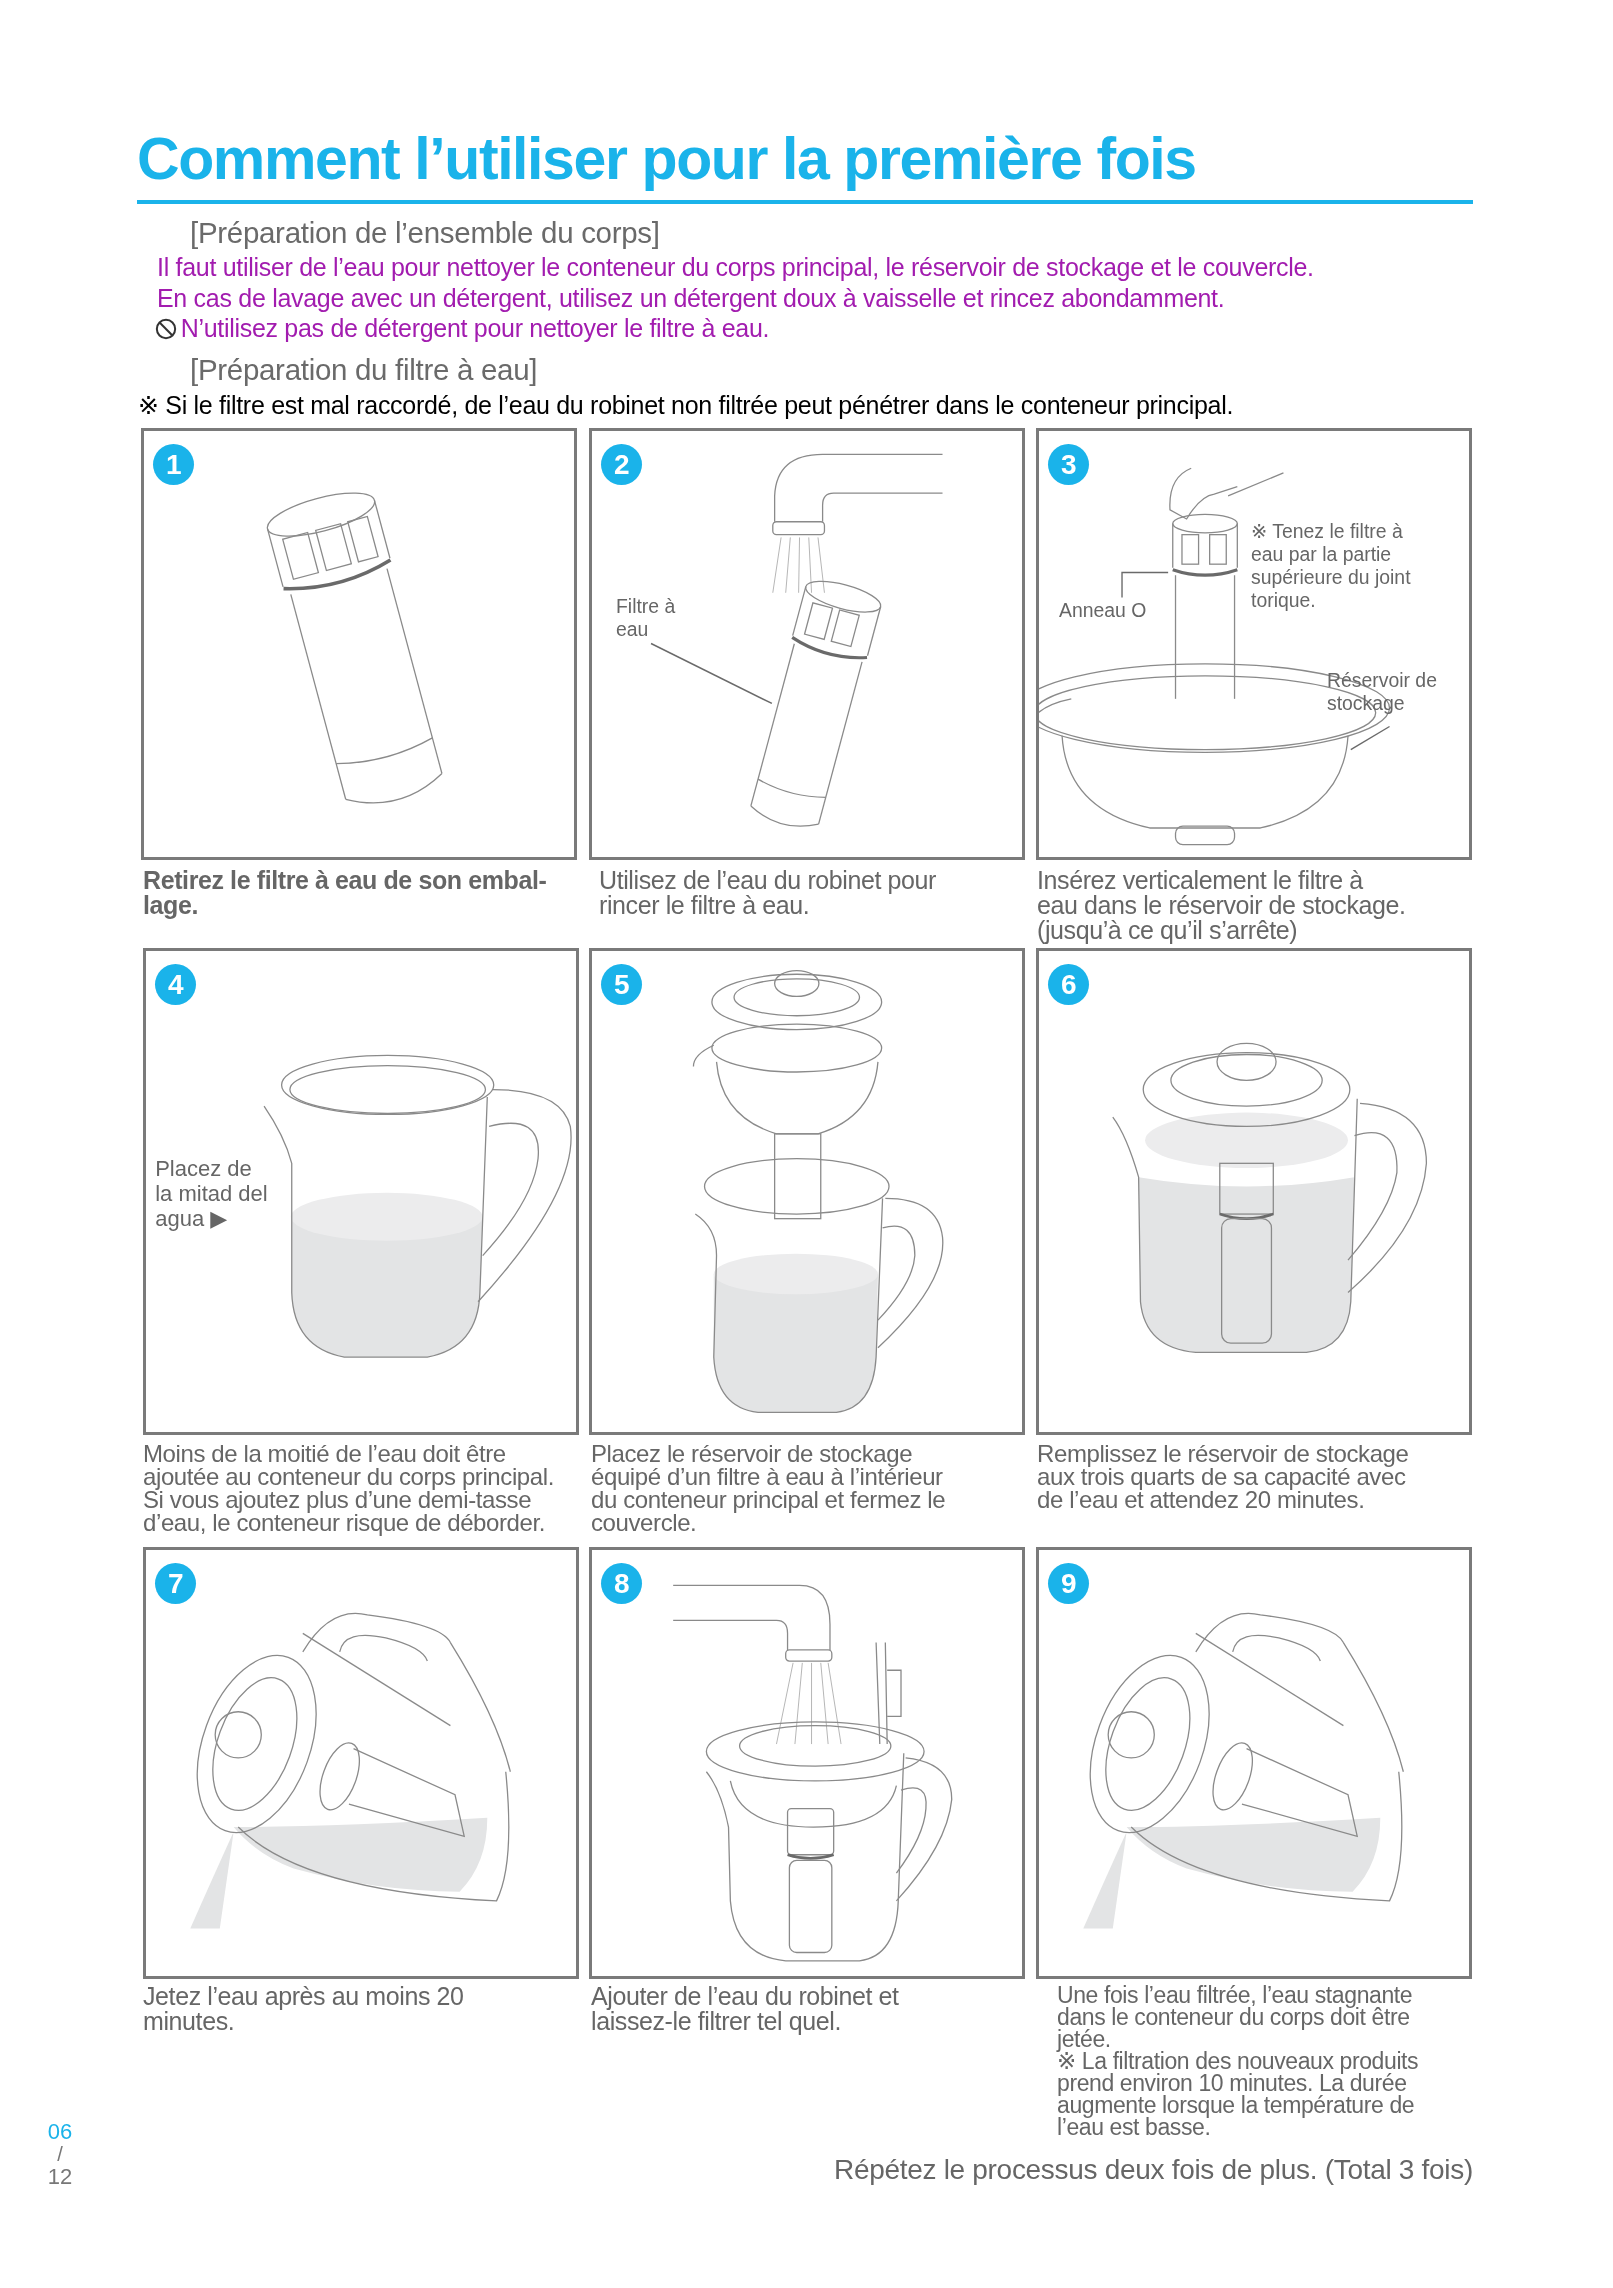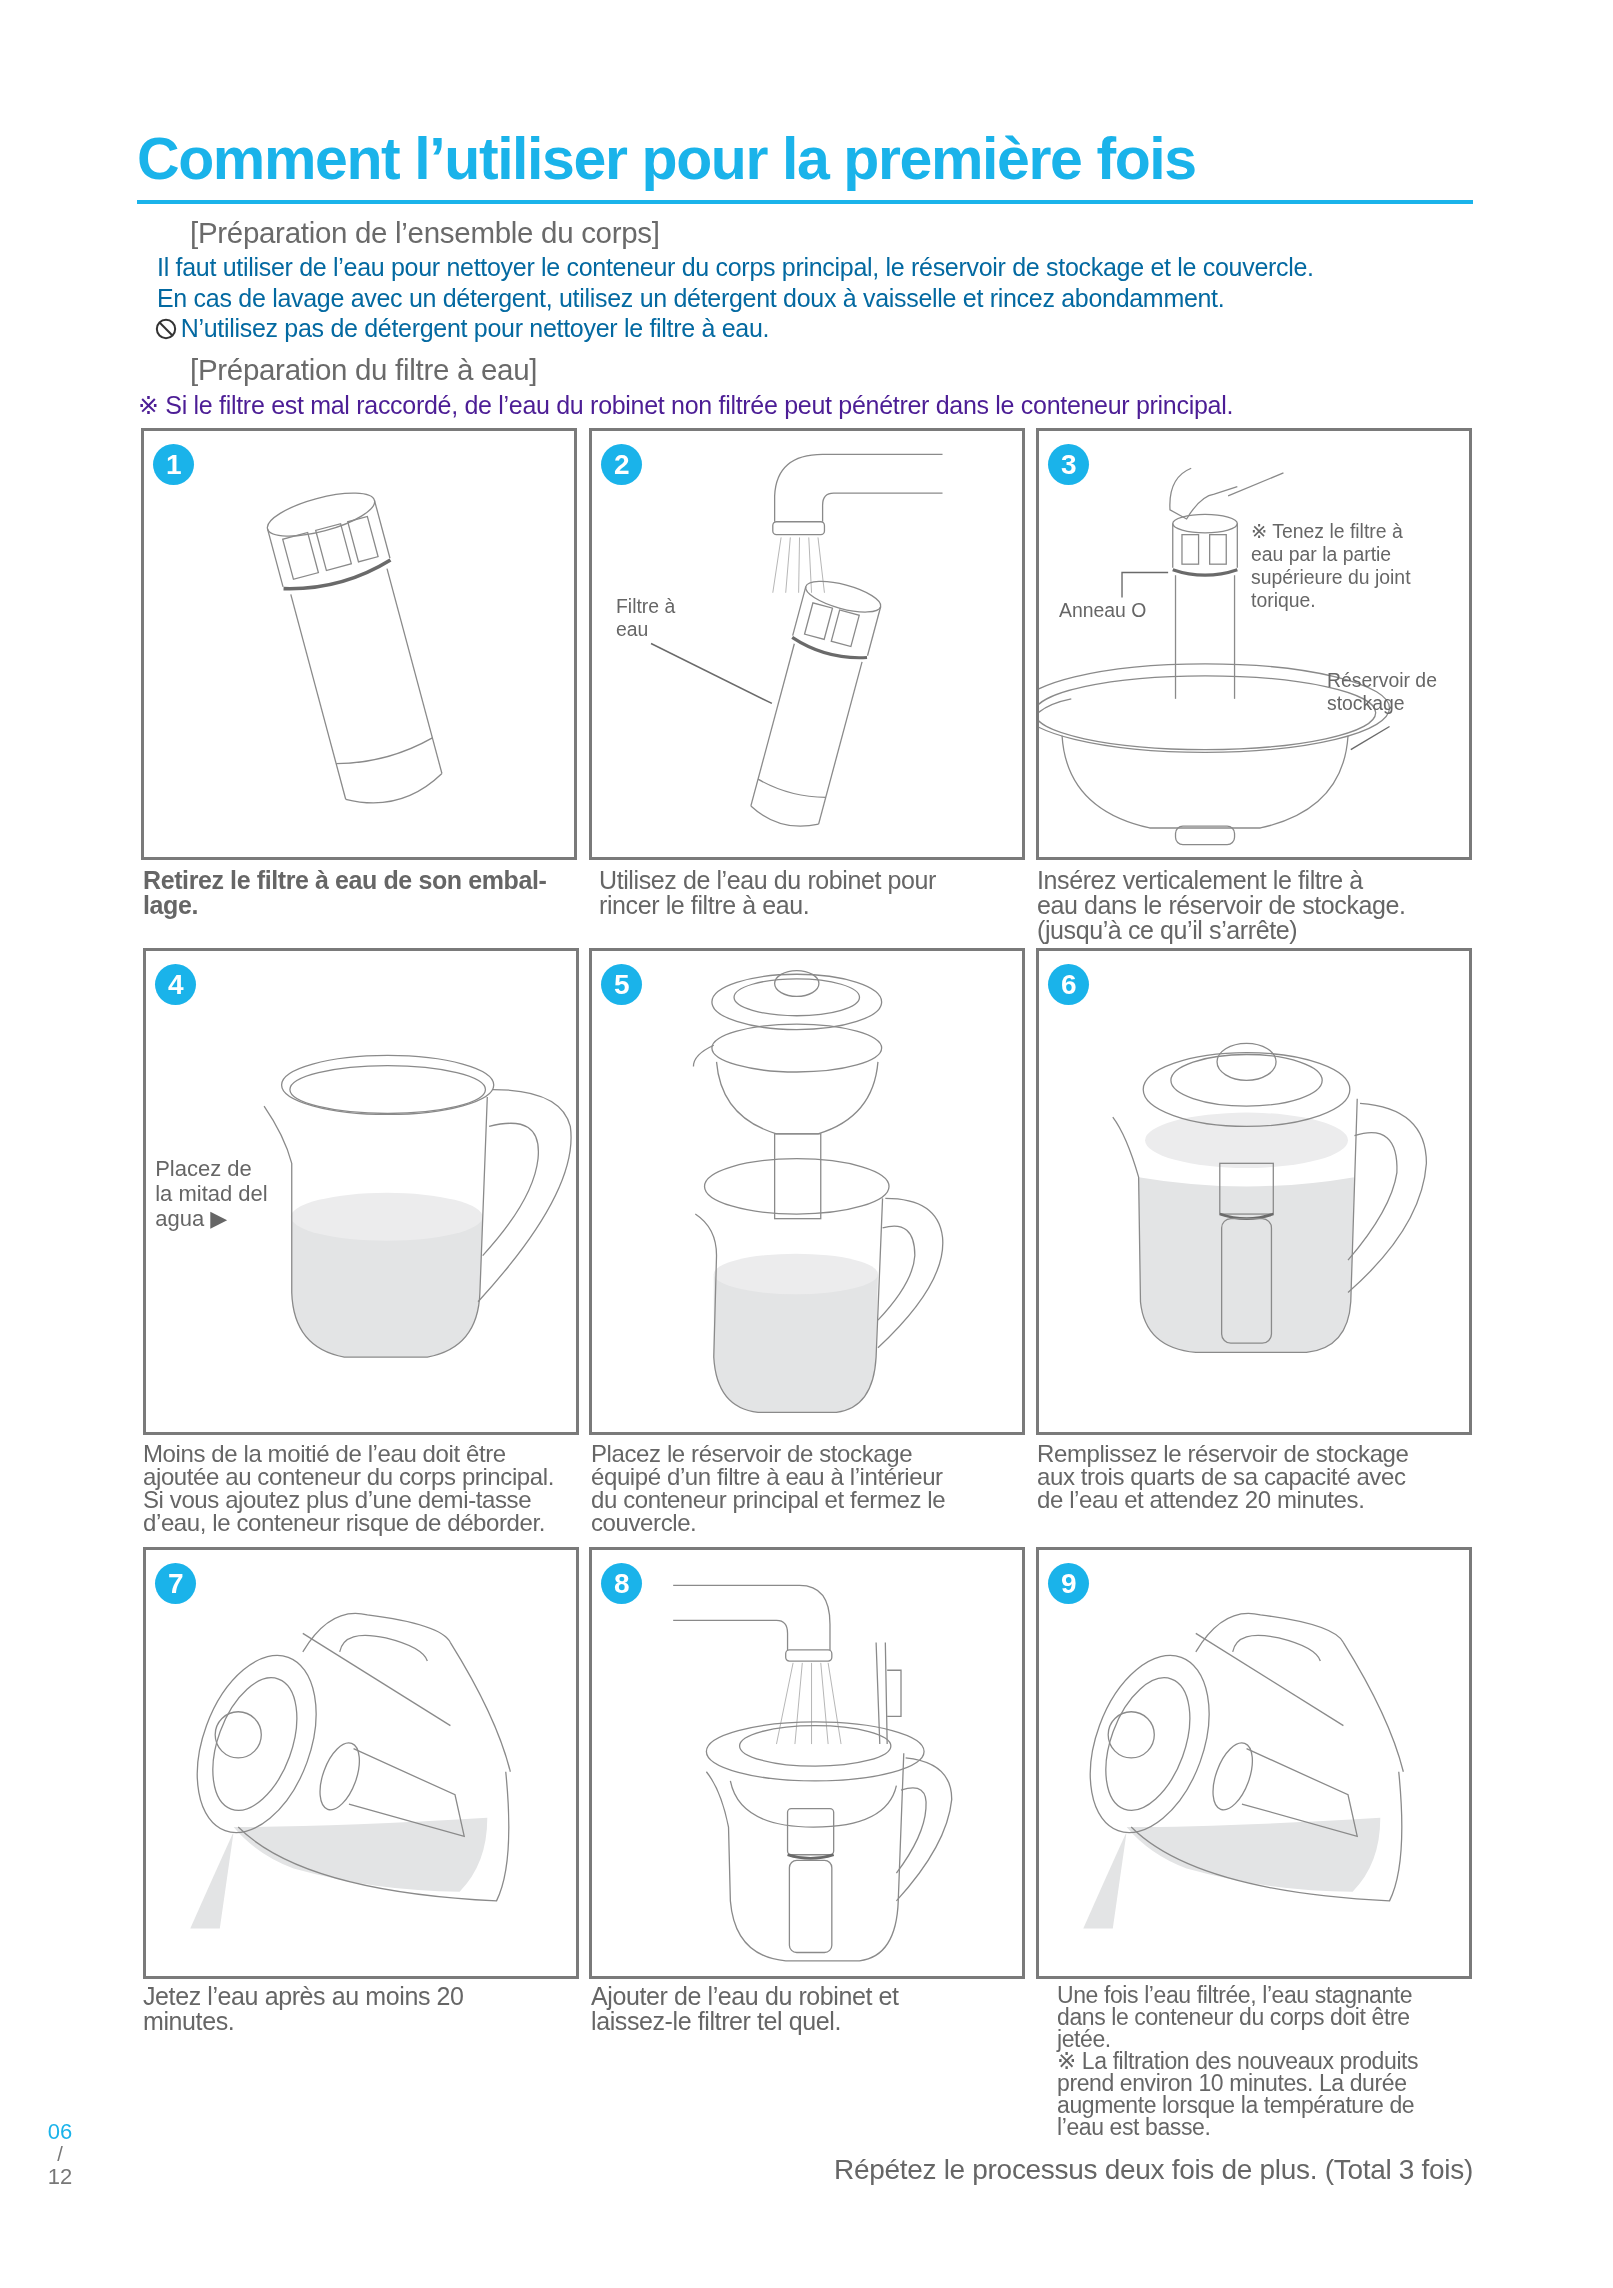--- a/index.html
+++ b/index.html
@@ -3,22 +3,22 @@
 <meta charset="utf-8">
 <style>
   html, body { margin:0; padding:0; background:#ffffff; }
   body { width:1613px; height:2289px; position:relative; overflow:hidden;
          font-family:"Liberation Sans", "DejaVu Sans", sans-serif; color:#5f5f5f; }
   .abs { position:absolute; }
   .title { left:137px; top:122px; font-size:59px; font-weight:bold; color:#1ab3ea;
            letter-spacing:-1.4px; line-height:74px; white-space:nowrap; }
   .title-rule { left:137px; top:200px; width:1336px; height:3.7px; background:#1ab3ea; }
   .section-h { font-size:29.5px; color:#6a6a6a; line-height:37px; white-space:nowrap; letter-spacing:-0.3px;margin-left:48px; }
-  .body-line { font-size:25px; color:#0369a1; line-height:31px; white-space:nowrap; letter-spacing:-0.3px; }
-  .note-line { font-size:25px; color:#4c1d95; line-height:31px; white-space:nowrap; letter-spacing:-0.3px; }
+  .body-line { font-size:25px; color:#a21caf; line-height:31px; white-space:nowrap; letter-spacing:-0.3px; }
+  .note-line { font-size:25px; color:#000000; line-height:31px; white-space:nowrap; letter-spacing:-0.3px; }
   .noentry { display:inline-block; width:22px; height:22px; vertical-align:-2.8px; margin-right:3.7px; }
   .panel { position:absolute; border:3.7px solid #7a7a7a; background:#fff; box-sizing:border-box; }
   .badge { position:absolute; left:9.2px; top:13px; width:41px; height:41px; border-radius:50%;
            background:#1ab3ea; color:#fff; font-weight:bold; font-size:28px; line-height:41px; text-align:center; }
   .panel svg { position:absolute; left:0; top:0; }
   .lbl { position:absolute; font-size:19.4px; color:#666; line-height:23px; }
   .cap { position:absolute; font-size:25px; color:#666; line-height:25px; width:443px; letter-spacing:-0.4px; }
   .cap-tight { line-height:23px; font-size:24px; }
   .repeat { right:140px; top:2154px; font-size:28px; color:#666; white-space:nowrap; letter-spacing:-0.3px; }
   .pgnum { left:37px; top:2119px; width:46px; text-align:center; font-size:22px; line-height:26px; }

